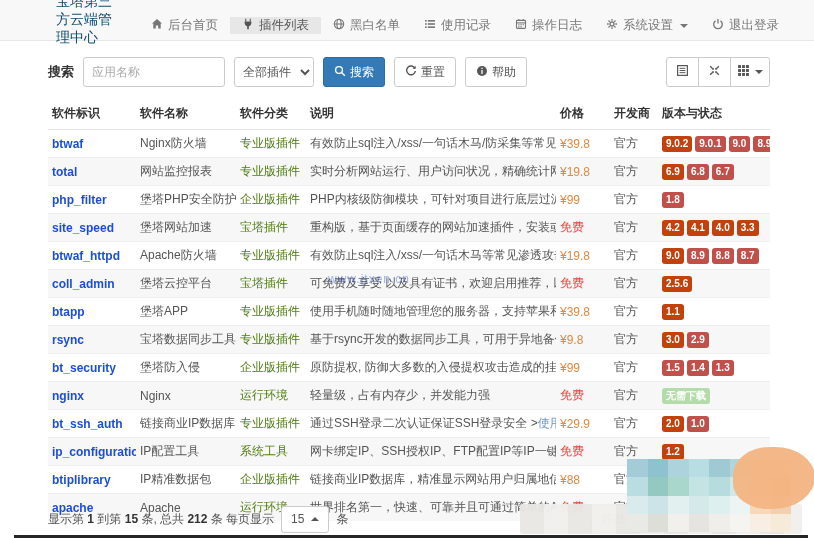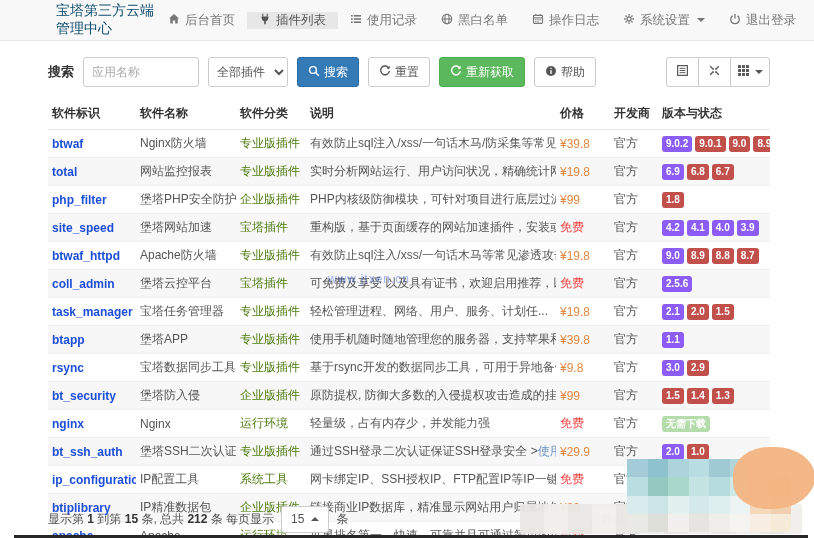--- a/index.html
+++ b/index.html
@@ -5,29 +5,29 @@
   *{box-sizing:border-box}
   html,body{margin:0;padding:0}
   body{
     width:814px;height:538px;position:relative;overflow:hidden;background:#fff;
     font-family:"Liberation Sans","DejaVu Sans",sans-serif;font-size:12px;color:#555;
   }
   
   .navbar{height:41px;background:#f8f8f8;border-bottom:1px solid #e7e7e7;
     display:flex;align-items:stretch;justify-content:space-between;padding-left:56px;padding-right:6px}
   .brand{display:flex;align-items:center;font-size:14px;color:#0c4a6e}
-  .nav{display:flex;align-items:center;list-style:none;margin:0;padding:0}
+  .nav{display:flex;align-items:flex-start;list-style:none;margin:17px;padding:0}
   .nav-item{display:flex;align-items:center;gap:5px;padding:0 12px;color:#777;font-size:12.5px;cursor:pointer;white-space:nowrap}
   .nav-item.active{background:#e7e7e7;color:#555}
   .nav-item svg{flex:0 0 auto}
   .caret{width:0;height:0;border-left:4px solid transparent;border-right:4px solid transparent;border-top:4px solid #777;margin-left:2px}
   
   .toolbar{display:flex;align-items:center;padding:16px 44px 11px 48px;gap:9px}
   .toolbar .lbl{font-weight:bold;color:#333;font-size:13px}
-  .search-input{width:116px;height:30px;border:1px solid #ccc;border-radius:3px;padding:0 8px;font-size:12px;color:#be185d;outline:none}
+  .search-input{width:142px;height:30px;border:1px solid #ccc;border-radius:3px;padding:0 8px;font-size:12px;color:#be185d;outline:none}
   .search-input::placeholder{color:#aaa}
   .filter-select{height:30px;width:80px;border:1px solid #ccc;border-radius:3px;background:#fff;color:#555;font-size:12px;padding:0 4px}
   .btn{height:30px;border:1px solid #ccc;background:#fff;border-radius:3px;padding:0 10px;font-size:12px;color:#555;
     display:inline-flex;align-items:center;gap:4px;cursor:pointer;white-space:nowrap}
   .btn-primary{background:#337ab7;border-color:#2e6da4;color:#fff}
   .btn-success{background:#5cb85c;border-color:#4cae4c;color:#fff}
   .view-group{margin-left:auto;display:flex}
   .view-group .btn{width:33px;justify-content:center;border-radius:0;margin-left:-1px;padding:0}
   .view-group .btn:first-child{border-radius:3px 0 0 3px;margin-left:0}
   .view-group .btn:last-child{border-radius:0 3px 3px 0;width:40px;gap:3px}
@@ -36,21 +36,21 @@
   table{width:100%;border-collapse:collapse;table-layout:fixed;font-size:12px}
   th{text-align:left;padding:7px 4px;color:#333;font-size:12px;border-bottom:1px solid #e3e3e3;font-weight:bold;white-space:nowrap}
   td{padding:5px 4px;border-top:1px solid #f0f0f0;white-space:nowrap;overflow:hidden}
   tbody tr:first-child td{border-top:none}
   tbody tr:nth-child(even){background:#f7f7f7}
   .cell-id{font-weight:bold;color:#1d4ed8}
   .cat-link{color:#4d7c0f;text-decoration:none;cursor:pointer}
   .desc-link{color:#6d95c5;text-decoration:none;cursor:pointer}
   .price-paid{color:#e2883f}
   .price-free{color:#ef4444}
-  .badge{display:inline-block;background:#8b5cf6;color:#fff;font-size:10px;line-height:1;padding:3px 4px;border-radius:3px;margin-right:3px;font-weight:bold;cursor:pointer}
+  .badge{display:inline-block;background:#c2410c;color:#fff;font-size:10px;line-height:1;padding:3px 4px;border-radius:3px;margin-right:3px;font-weight:bold;cursor:pointer}
   .badge.red{background:#c1504b}
   .badge.pale{background:#b3dcaa}
   
   .footerbar{position:absolute;left:48px;right:44px;top:503px;height:32px;display:flex;align-items:center;justify-content:space-between}
   .summary{display:flex;align-items:center;color:#555}
   .summary b{color:#333}
   .page-size{border:1px solid #ccc;border-radius:3px;height:27px;padding:0 9px;display:inline-flex;align-items:center;gap:7px;margin:0 7px;cursor:pointer;background:#fff}
   .caret-up{width:0;height:0;border-left:4px solid transparent;border-right:4px solid transparent;border-bottom:4px solid #555}
   .pagination{display:flex;list-style:none;margin:0;padding:0}
   .page{min-width:28px;height:28px;border:1px solid #ddd;display:flex;align-items:center;justify-content:center;
@@ -83,40 +83,40 @@
             <g fill="#555">
               <rect x="3.2" y="0.7" width="1.1" height="2.8"></rect>
               <rect x="7.7" y="0.7" width="1.1" height="2.8"></rect>
               <path d="M2.6 3.4h6.8v1.7a3.4 3.4 0 0 1-2.6 3.3v2.9H5.2V8.4a3.4 3.4 0 0 1-2.6-3.3z"></path>
             </g>
           </svg></span>
       <span>插件列表</span>
     </li>
     <li class="nav-item">
       <span><svg width="12" height="12" viewBox="0 0 12 12">
+            <g fill="none" stroke="#777" stroke-width="1.1">
+              <circle cx="6" cy="6" r="4.7"></circle>
+              <ellipse cx="6" cy="6" rx="2.1" ry="4.7"></ellipse>
+              <path d="M1.3 6h9.4"></path>
+            </g>
+          </svg></span>
+      <span>黑白名单</span>
+    </li>
+    <li class="nav-item">
+      <span><svg width="12" height="12" viewBox="0 0 12 12">
             <g fill="#777">
               <rect x="1" y="2" width="1.7" height="1.6"></rect>
               <rect x="1" y="5.2" width="1.7" height="1.6"></rect>
               <rect x="1" y="8.4" width="1.7" height="1.6"></rect>
               <rect x="3.8" y="2" width="7.2" height="1.6"></rect>
               <rect x="3.8" y="5.2" width="7.2" height="1.6"></rect>
               <rect x="3.8" y="8.4" width="7.2" height="1.6"></rect>
             </g>
           </svg></span>
       <span>使用记录</span>
-    </li>
-    <li class="nav-item">
-      <span><svg width="12" height="12" viewBox="0 0 12 12">
-            <g fill="none" stroke="#777" stroke-width="1.1">
-              <circle cx="6" cy="6" r="4.7"></circle>
-              <ellipse cx="6" cy="6" rx="2.1" ry="4.7"></ellipse>
-              <path d="M1.3 6h9.4"></path>
-            </g>
-          </svg></span>
-      <span>黑白名单</span>
     </li>
     <li class="nav-item">
       <span><svg width="12" height="12" viewBox="0 0 12 12">
             <g fill="none" stroke="#777" stroke-width="1.1">
               <rect x="1.5" y="2.4" width="9" height="8" rx="0.8"></rect>
               <path d="M1.5 4.9h9"></path>
               <path d="M3.8 1v2M8.2 1v2"></path>
             </g>
             <g fill="#777">
               <rect x="3.2" y="6.2" width="1.3" height="1.1"></rect>
@@ -164,27 +164,20 @@
           </g>
         </svg></span>
     <span>搜索</span>
   </button>
   <button class="btn">
     <span><svg width="12" height="12" viewBox="0 0 12 12">
           <path d="M10 3.4A4.4 4.4 0 1 0 10.4 6" fill="none" stroke="#555" stroke-width="1.4"></path>
           <path d="M10.6 0.8v3h-3z" fill="#555"></path>
         </svg></span>
     <span>重置</span>
-  </button>
-  <button class="btn btn-success">
-    <span><svg width="12" height="12" viewBox="0 0 12 12">
-          <path d="M10 3.4A4.4 4.4 0 1 0 10.4 6" fill="none" stroke="#fff" stroke-width="1.4"></path>
-          <path d="M10.6 0.8v3h-3z" fill="#fff"></path>
-        </svg></span>
-    <span>重新获取</span>
   </button>
   <button class="btn">
     <span><svg width="12" height="12" viewBox="0 0 12 12">
           <circle cx="6" cy="6" r="5" fill="#555"></circle>
           <rect x="5.35" y="5" width="1.3" height="4" fill="#fff"></rect>
           <rect x="5.35" y="2.7" width="1.3" height="1.3" fill="#fff"></rect>
         </svg></span>
     <span>帮助</span>
   </button>
   <div class="view-group">
@@ -278,50 +271,41 @@
           <td>官方</td>
           <td><span class="badge red">1.8</span></td>
         </tr>
         <tr>
           <td><span class="cell-id">site_speed</span></td>
           <td>堡塔网站加速</td>
           <td><a class="cat-link">宝塔插件</a></td>
           <td><span>重构版，基于页面缓存的网站加速插件，安装或升级到此...</span></td>
           <td><span class="price-free">免费</span></td>
           <td>官方</td>
-          <td><span class="badge">4.2</span><span class="badge">4.1</span><span class="badge">4.0</span><span class="badge">3.9</span></td>
+          <td><span class="badge">4.2</span><span class="badge">4.1</span><span class="badge">4.0</span><span class="badge">3.3</span></td>
         </tr>
         <tr>
           <td><span class="cell-id">btwaf_httpd</span></td>
           <td>Apache防火墙</td>
           <td><a class="cat-link">专业版插件</a></td>
           <td><span>有效防止sql注入/xss/一句话木马等常见渗透攻击,当前仅...</span></td>
           <td><span class="price-paid">¥19.8</span></td>
           <td>官方</td>
           <td><span class="badge">9.0</span><span class="badge red">8.9</span><span class="badge red">8.8</span><span class="badge red">8.7</span></td>
         </tr>
         <tr>
           <td><span class="cell-id">coll_admin</span></td>
           <td>堡塔云控平台</td>
           <td><a class="cat-link">宝塔插件</a></td>
           <td><span>可免费及享受 以及具有证书，欢迎启用推荐，以及其...</span></td>
           <td><span class="price-free">免费</span></td>
           <td>官方</td>
           <td><span class="badge">2.5.6</span></td>
         </tr>
         <tr>
-          <td><span class="cell-id">task_manager</span></td>
-          <td>宝塔任务管理器</td>
-          <td><a class="cat-link">专业版插件</a></td>
-          <td><span>轻松管理进程、网络、用户、服务、计划任...</span></td>
-          <td><span class="price-paid">¥19.8</span></td>
-          <td>官方</td>
-          <td><span class="badge">2.1</span><span class="badge red">2.0</span><span class="badge red">1.5</span></td>
-        </tr>
-        <tr>
           <td><span class="cell-id">btapp</span></td>
           <td>堡塔APP</td>
           <td><a class="cat-link">专业版插件</a></td>
           <td><span>使用手机随时随地管理您的服务器，支持苹果和安卓 &gt; </span></td>
           <td><span class="price-paid">¥39.8</span></td>
           <td>官方</td>
           <td><span class="badge">1.1</span></td>
         </tr>
         <tr>
           <td><span class="cell-id">rsync</span></td>
@@ -345,21 +329,21 @@
           <td><span class="cell-id">nginx</span></td>
           <td>Nginx</td>
           <td><a class="cat-link">运行环境</a></td>
           <td><span>轻量级，占有内存少，并发能力强</span></td>
           <td><span class="price-free">免费</span></td>
           <td>官方</td>
           <td><span class="badge pale">无需下载</span></td>
         </tr>
         <tr>
           <td><span class="cell-id">bt_ssh_auth</span></td>
-          <td>堡塔SSH二次认证</td>
+          <td>链接商业IP数据库</td>
           <td><a class="cat-link">专业版插件</a></td>
           <td><span>通过SSH登录二次认证保证SSH登录安全 &gt;</span><a class="desc-link">使用教程</a></td>
           <td><span class="price-paid">¥29.9</span></td>
           <td>官方</td>
           <td><span class="badge">2.0</span><span class="badge red">1.0</span></td>
         </tr>
         <tr>
           <td><span class="cell-id">ip_configuration</span></td>
           <td>IP配置工具</td>
           <td><a class="cat-link">系统工具</a></td>

